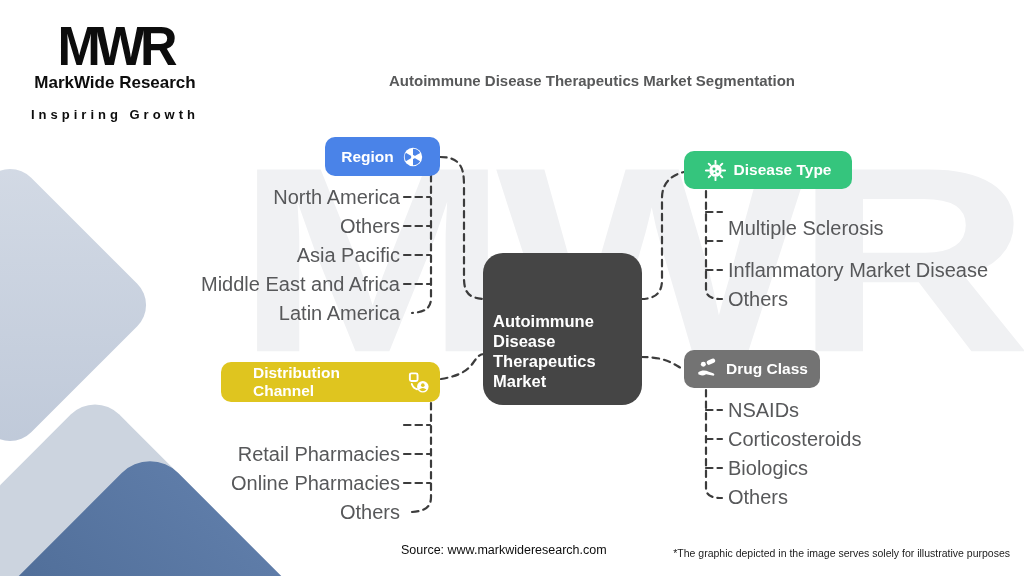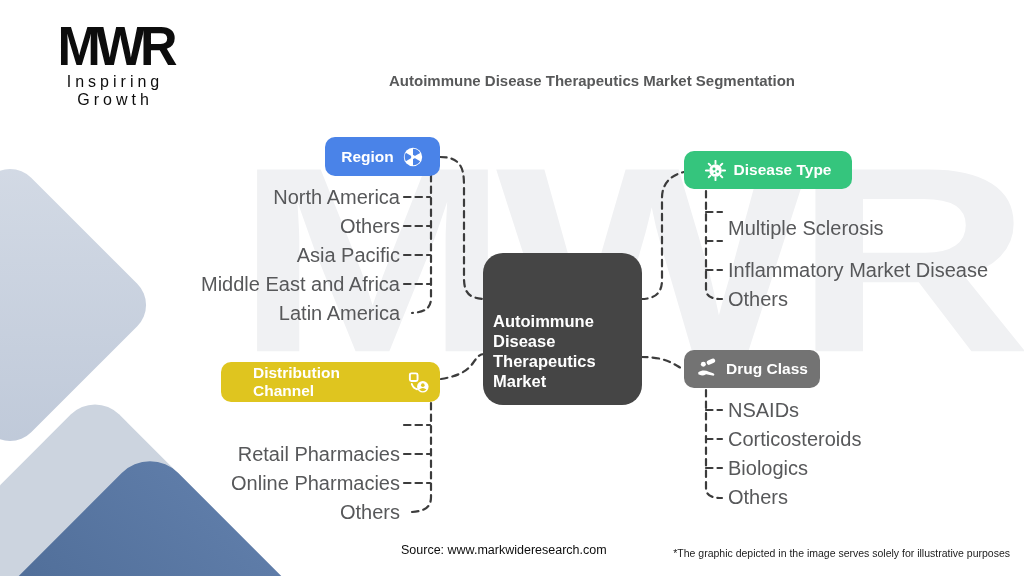--- a/index.html
+++ b/index.html
@@ -17,21 +17,21 @@
              background:linear-gradient(180deg,#5e7ca8,#47658f); }
   .watermark {
     position:absolute; left:235px; top:128px; z-index:1;
     font-size:330px; font-weight:900; letter-spacing:-14px; line-height:1;
     color:#f0f1f3; transform:scaleY(0.8); transform-origin:top left;
   }
   
   .logo { position:absolute; left:30px; top:22px; z-index:3; width:170px; text-align:center; color:#0d0d0d; }
   .logo-mark { font-size:52px; font-weight:900; letter-spacing:-5px; line-height:0.95; transform:scaleY(1.05); }
   .logo-name { font-size:17px; font-weight:bold; margin-top:2px; letter-spacing:0px; }
-  .logo-tagline { font-size:16px; font-weight:normal; letter-spacing:4px; margin-top:2px; }
+  .logo-tagline { font-size:13px; font-weight:bold; letter-spacing:4px; margin-top:14px; }
   
   .title { position:absolute; left:170px; right:10px; top:72px; z-index:3;
            text-align:center; font-size:15px; font-weight:bold; color:#58595a; }
   
   .connectors { position:absolute; left:0; top:0; z-index:2; }
   
   .center-node {
     position:absolute; left:483px; top:253px; width:159px; height:152px; z-index:4;
     background:#454545; border-radius:20px; color:#fff;
     display:flex; align-items:flex-end; justify-content:center;
@@ -65,20 +65,21 @@
 
 <div class="stage">
 
   <div class="shape shape-a"></div>
   <div class="shape shape-b"></div>
   <div class="shape shape-c"></div>
   <div class="watermark">MWR</div>
 
   <div class="logo">
     <div class="logo-mark">MWR</div>
+    <div class="logo-name">MarkWide Research</div>
     <div class="logo-tagline">Inspiring Growth</div>
   </div>
 
   <div class="title">Autoimmune Disease Therapeutics Market Segmentation</div>
 
   <svg class="connectors" width="1024" height="576" viewBox="0 0 1024 576" fill="none" stroke="#3c3c3c" stroke-width="2.2" stroke-dasharray="6.5 5" stroke-linecap="round">
 
     <path d="M 440 157 C 462 157 464 170 464 186 L 464 278 C 464 294 470 298 484 299"></path>
 
     <path d="M 431 175 L 431 298 C 431 309 424 312 412 313"></path>

